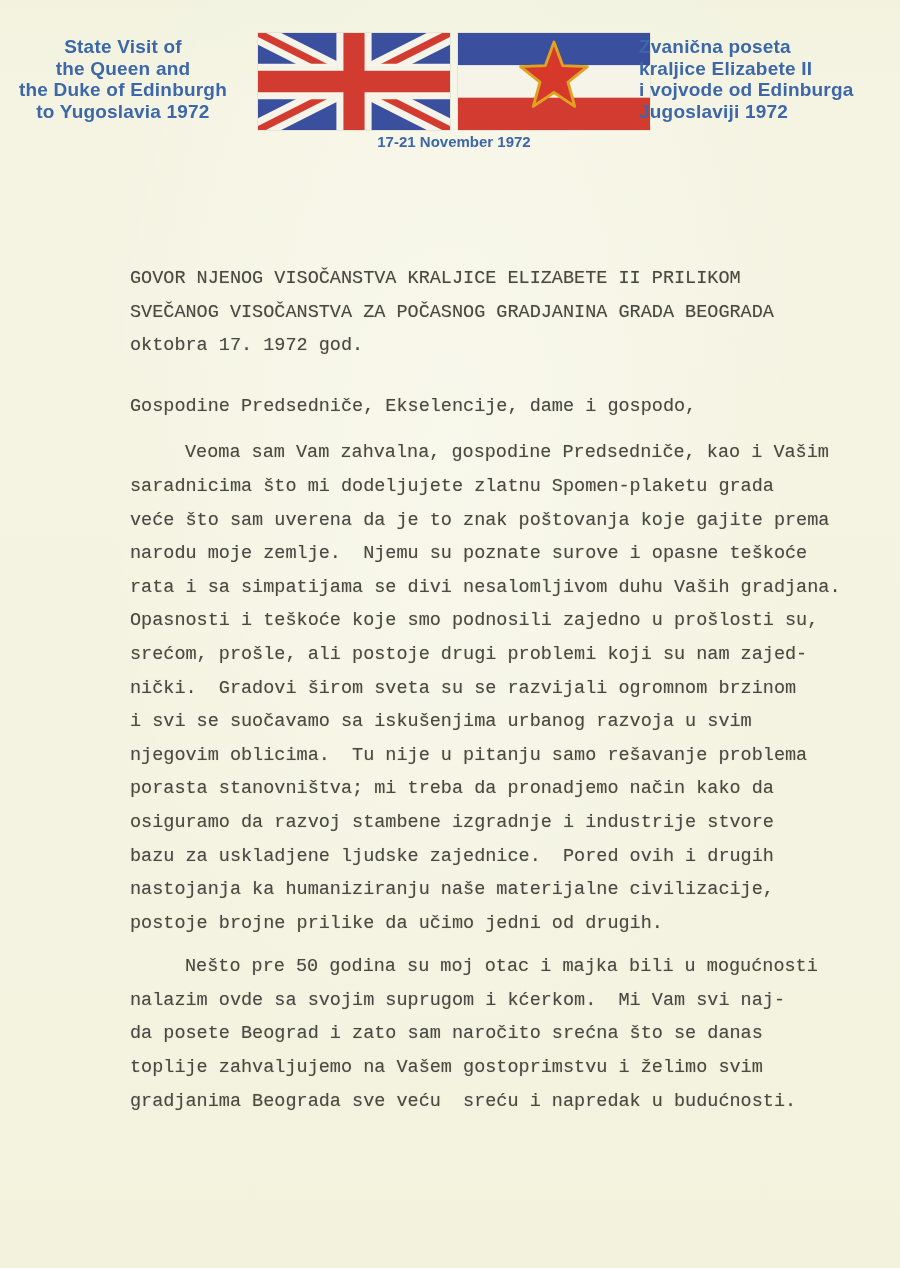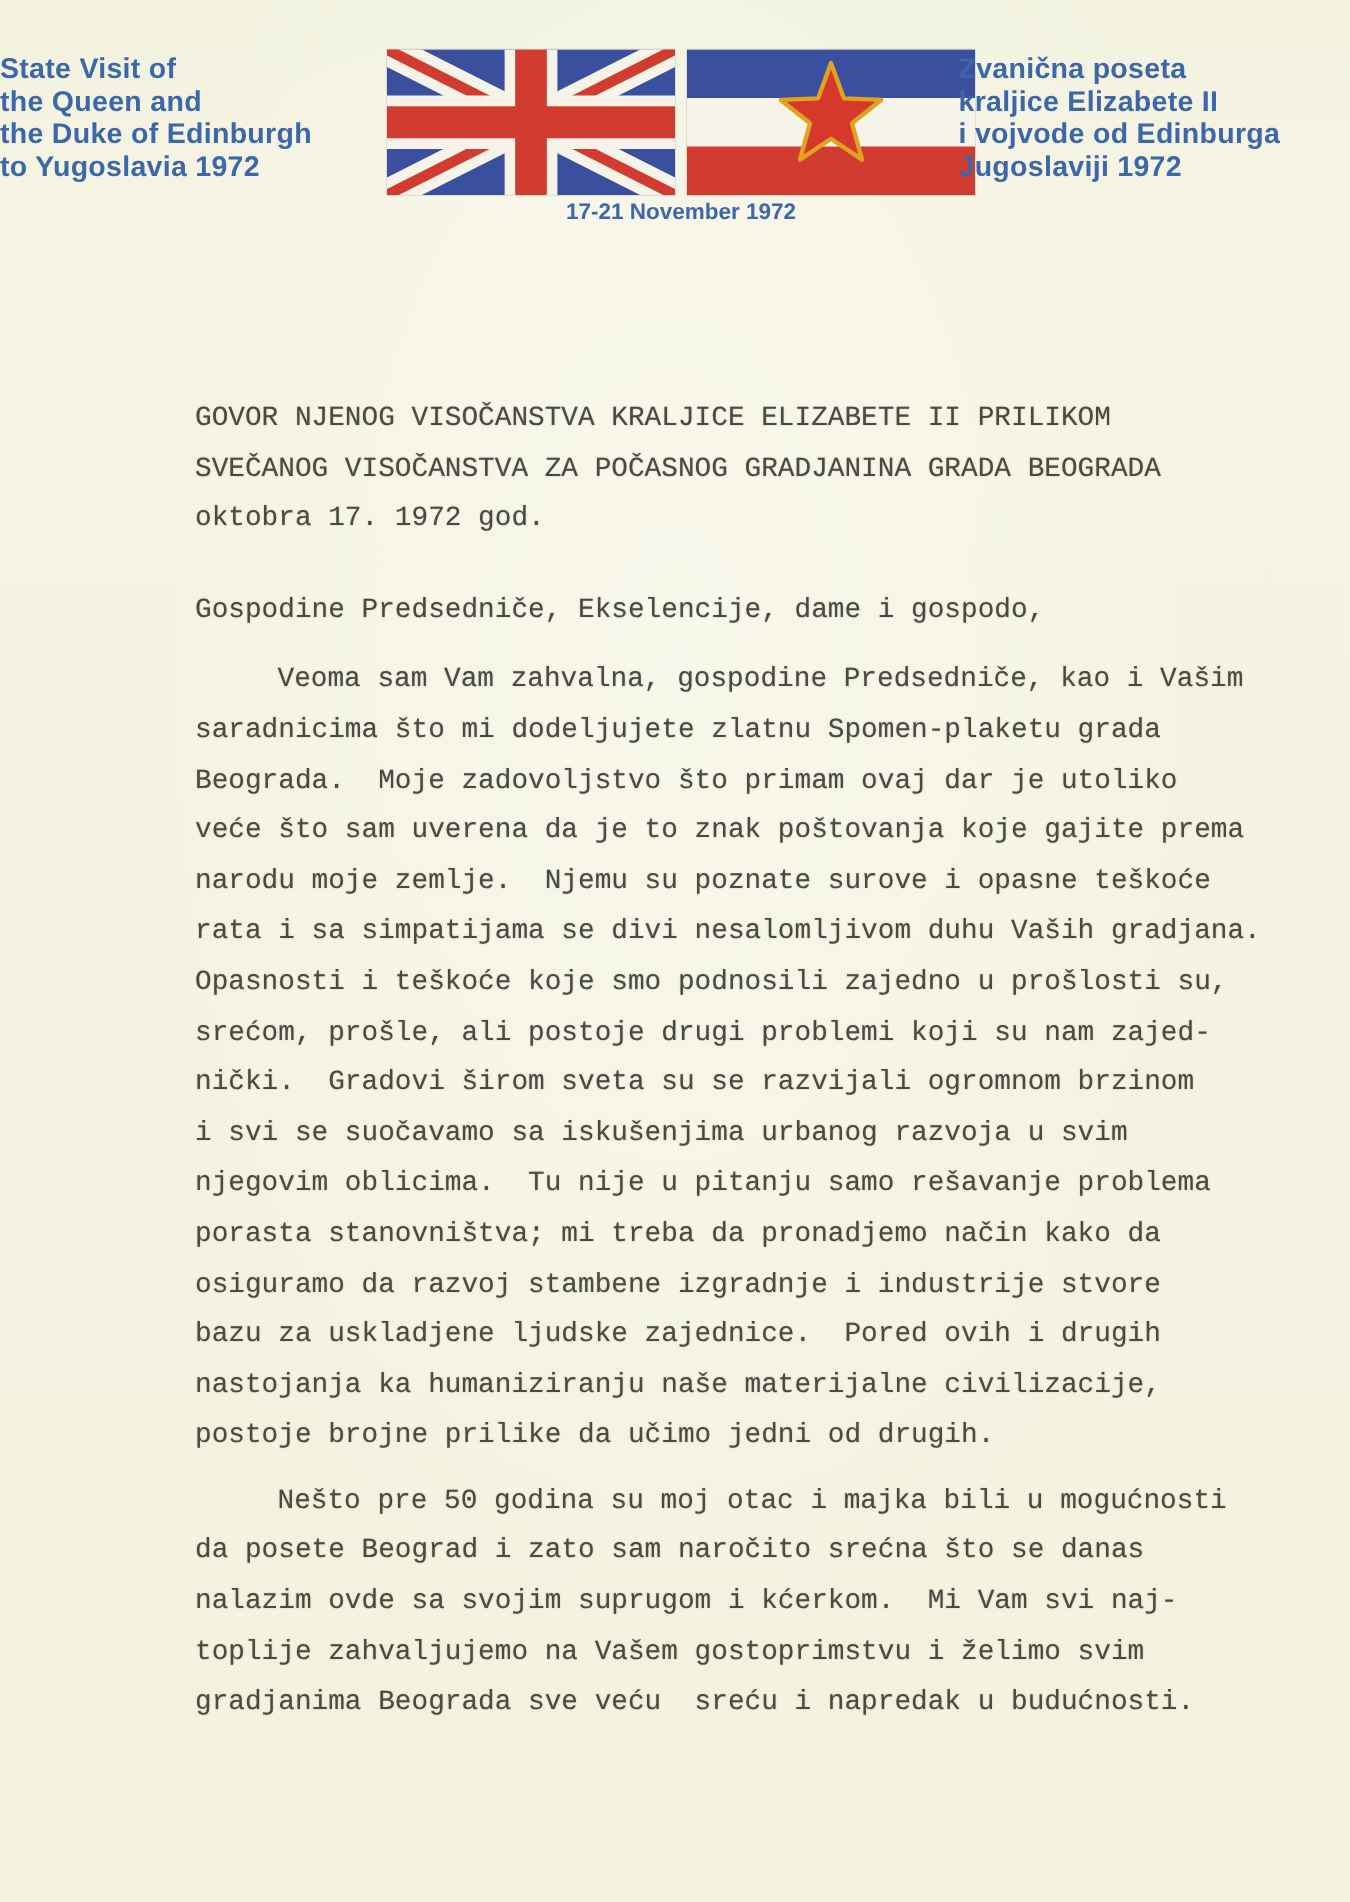--- a/index.html
+++ b/index.html
@@ -9,21 +9,21 @@
     margin:0 auto;
     background:
       radial-gradient(ellipse at 50% 35%, rgba(255,255,252,0.35) 0%, rgba(255,255,252,0) 60%),
       linear-gradient(180deg, #f2f2df 0%, #f5f4e3 8%, #f4f3e1 70%, #f2f2dd 100%);
     overflow:hidden;
     font-family:"Liberation Sans", sans-serif;
   }
   
   .header-left {
     position:absolute; top:36px; left:0; width:246px;
-    text-align:left; color:#3c67a9;
+    text-align:center; color:#3c67a9;
     font-weight:bold; font-size:19px; line-height:21.5px; letter-spacing:0.2px;
   }
   .header-right {
     position:absolute; top:36px; left:639px; width:240px;
     text-align:left; color:#3c67a9;
     font-weight:bold; font-size:19px; line-height:21.5px; letter-spacing:0.2px;
   }
   .flags { position:absolute; left:258px; top:33px; display:flex; gap:8px; }
   .flag { display:block; box-shadow:0 0 0 0.5px rgba(120,120,110,0.25); }
   .flag-date {
@@ -91,38 +91,37 @@
       <div class="line">oktobra 17. 1972 god.</div>
     </div>
 
     <div class="salutation-block">
       <div class="line">Gospodine Predsedniče, Ekselencije, dame i gospodo,</div>
     </div>
 
     <div class="para-1">
       <div class="line indent">Veoma sam Vam zahvalna, gospodine Predsedniče, kao i Vašim</div>
       <div class="line">saradnicima što mi dodeljujete zlatnu Spomen-plaketu grada</div>
-      <div class="line">Beograda.  Moje zadovoljstvo što primam ovaj dar je utoliko</div>
       <div class="line">veće što sam uverena da je to znak poštovanja koje gajite prema</div>
       <div class="line">narodu moje zemlje.  Njemu su poznate surove i opasne teškoće</div>
       <div class="line">rata i sa simpatijama se divi nesalomljivom duhu Vaših gradjana.</div>
       <div class="line">Opasnosti i teškoće koje smo podnosili zajedno u prošlosti su,</div>
       <div class="line">srećom, prošle, ali postoje drugi problemi koji su nam zajed-</div>
       <div class="line">nički.  Gradovi širom sveta su se razvijali ogromnom brzinom</div>
       <div class="line">i svi se suočavamo sa iskušenjima urbanog razvoja u svim</div>
       <div class="line">njegovim oblicima.  Tu nije u pitanju samo rešavanje problema</div>
       <div class="line">porasta stanovništva; mi treba da pronadjemo način kako da</div>
       <div class="line">osiguramo da razvoj stambene izgradnje i industrije stvore</div>
       <div class="line">bazu za uskladjene ljudske zajednice.  Pored ovih i drugih</div>
       <div class="line">nastojanja ka humaniziranju naše materijalne civilizacije,</div>
       <div class="line">postoje brojne prilike da učimo jedni od drugih.</div>
     </div>
 
     <div class="para-2">
       <div class="line indent">Nešto pre 50 godina su moj otac i majka bili u mogućnosti</div>
+      <div class="line">nalazim ovde sa svojim suprugom i kćerkom.  Mi Vam svi naj-</div>
       <div class="line">da posete Beograd i zato sam naročito srećna što se danas</div>
-      <div class="line">nalazim ovde sa svojim suprugom i kćerkom.  Mi Vam svi naj-</div>
       <div class="line">toplije zahvaljujemo na Vašem gostoprimstvu i želimo svim</div>
       <div class="line">gradjanima Beograda sve veću  sreću i napredak u budućnosti.</div>
     </div>
 
   </div>
 </div>
 
 </body></html>

